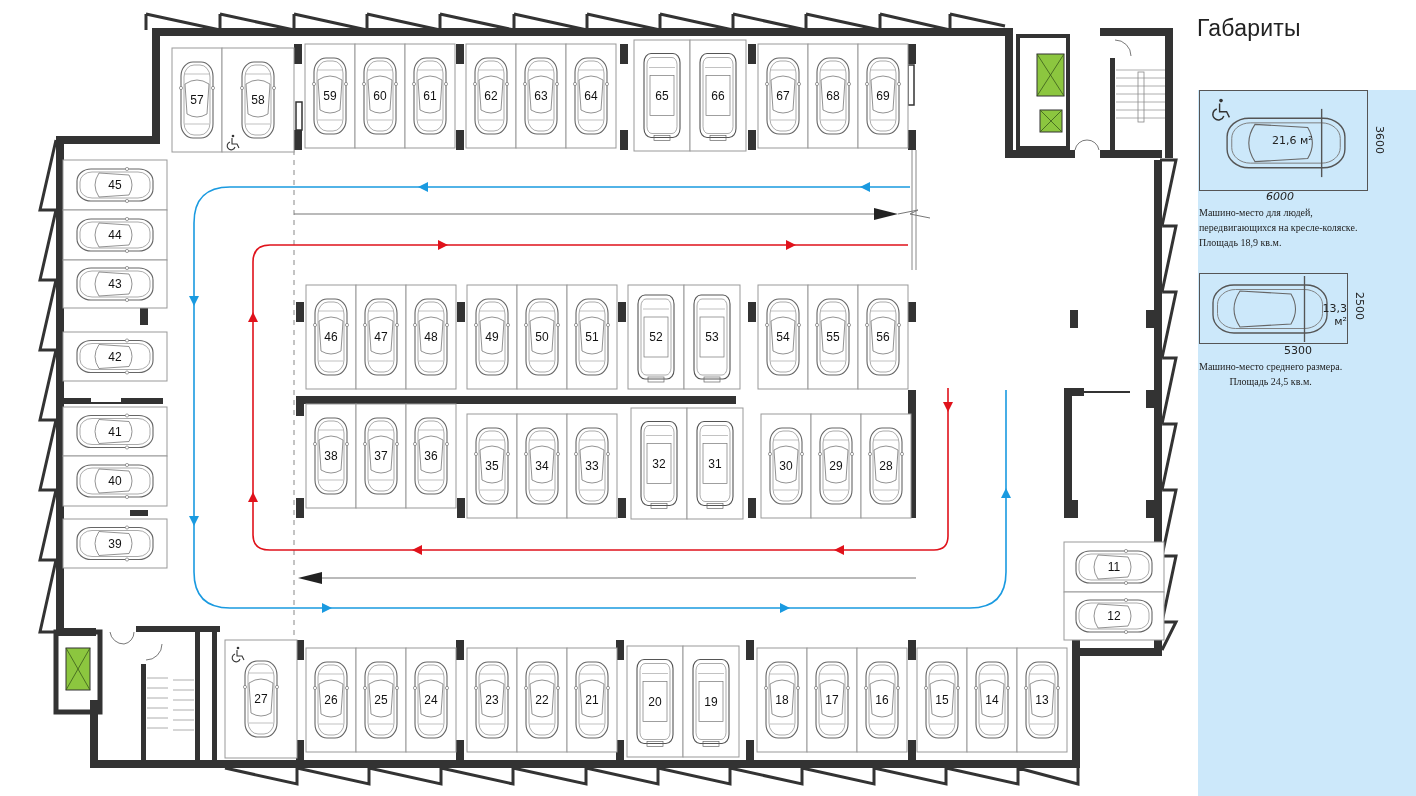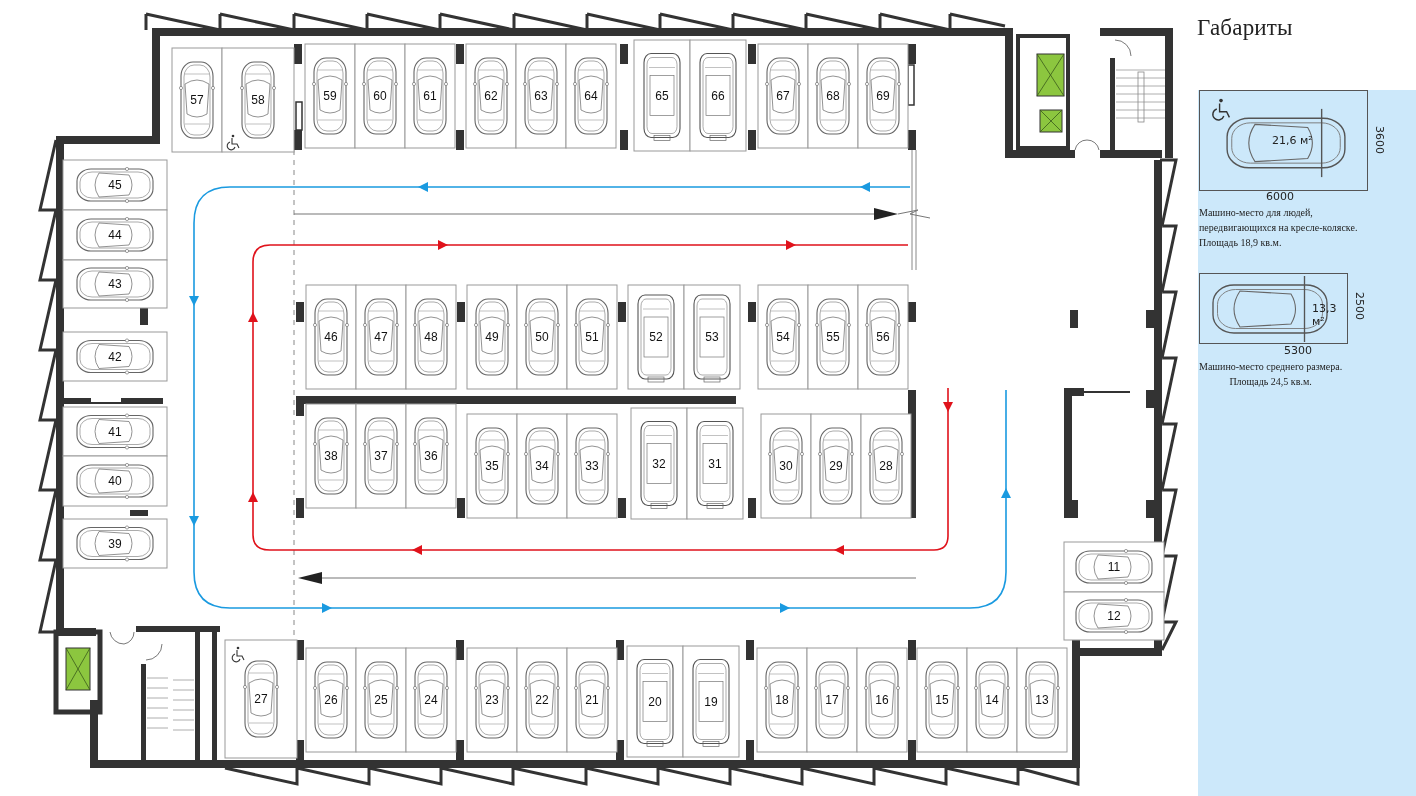--- a/index.html
+++ b/index.html
@@ -1,24 +1,24 @@
 <!DOCTYPE html>
 <html><head>
 <meta charset="utf-8">
 <style>
   html,body{margin:0;padding:0;background:#fff;}
   body{width:1416px;height:796px;position:relative;overflow:hidden;font-family:"Liberation Sans",sans-serif;}
   #plan{position:absolute;left:0;top:0;width:1416px;height:796px;}
   .legend-panel{position:absolute;left:1198px;top:90px;width:218px;height:706px;background:#cce8fa;}
-  .legend-title{position:absolute;left:1197px;top:14px;font-size:23px;line-height:28px;color:#222;font-family:Liberation Serif, serif;font-weight:300;letter-spacing:0.2px;}
+  .legend-title{position:absolute;left:1197px;top:14px;font-size:23px;line-height:28px;color:#222;font-family:Liberation Sans, sans-serif;font-weight:300;letter-spacing:0.2px;}
   .legend-box{position:absolute;border:1px solid #555;background:#cce8fa;}
   .legend-dim{position:absolute;font-size:11px;color:#222;font-family:"DejaVu Sans",sans-serif;}
   .legend-dim.vert{transform:rotate(90deg);transform-origin:left top;}
   .legend-desc{position:absolute;font-size:10px;line-height:15px;color:#222;font-family:Liberation Serif, serif;}
-  .area-label{position:absolute;font-size:11px;color:#222;font-family:"DejaVu Sans",sans-serif;background:transparent;}
+  .area-label{position:absolute;font-size:11px;color:#222;font-family:"DejaVu Sans",sans-serif;background:transparent;text-align:right;}
   .spot-label{font-family:"Liberation Sans",sans-serif;font-size:12px;fill:#111;}
 </style>
 </head>
 <body>
 
 <svg id="plan" viewBox="0 0 1416 796" xmlns="http://www.w3.org/2000/svg">
   <defs>
 
     <g id="car-v">
       <rect x="-16" y="-38" width="32" height="76" rx="12" ry="14" fill="none" stroke="#666" stroke-width="1.1"></rect>
@@ -540,21 +540,21 @@
     <g transform="translate(86,52) scale(1.55)">
       <rect x="-38" y="-16" width="76" height="32" rx="14" ry="12" fill="none" stroke="#555" stroke-width="0.9"></rect>
       <rect x="-35" y="-13" width="70" height="26" rx="12" ry="10" fill="none" stroke="#777" stroke-width="0.6"></rect>
       <path d="M-20,-12 Q-28,0 -20,12 L14,10 Q20,0 14,-10 Z" fill="none" stroke="#666" stroke-width="0.7"></path>
       <line x1="23" y1="-22" x2="23" y2="22" stroke="#555" stroke-width="0.9"></line>
     </g>
   </svg>
   <span class="area-label" style="left:72px;top:43px;">21,6 м²</span>
 </div>
 <div class="legend-dim vert" style="left:1386px;top:126px;">3600</div>
-<div class="legend-dim" style="left:1266px;top:190px;">6000</div>
+<div class="legend-dim" style="left:1266px;top:190px;font-style:italic;">6000</div>
 <div class="legend-desc" style="left:1199px;top:205px;">
   <div>Машино-место для людей,</div>
   <div>передвигающихся на кресле-коляске.</div>
   <div>Площадь 18,9 кв.м.</div>
 </div>
 
 <div class="legend-box" style="left:1199px;top:273px;width:147px;height:69px;">
   <svg width="147" height="69" viewBox="0 0 147 69" style="position:absolute;left:0;top:0">
     <g transform="translate(70,35) scale(1.5)">
       <rect x="-38" y="-16" width="76" height="32" rx="14" ry="12" fill="none" stroke="#555" stroke-width="0.9"></rect>

